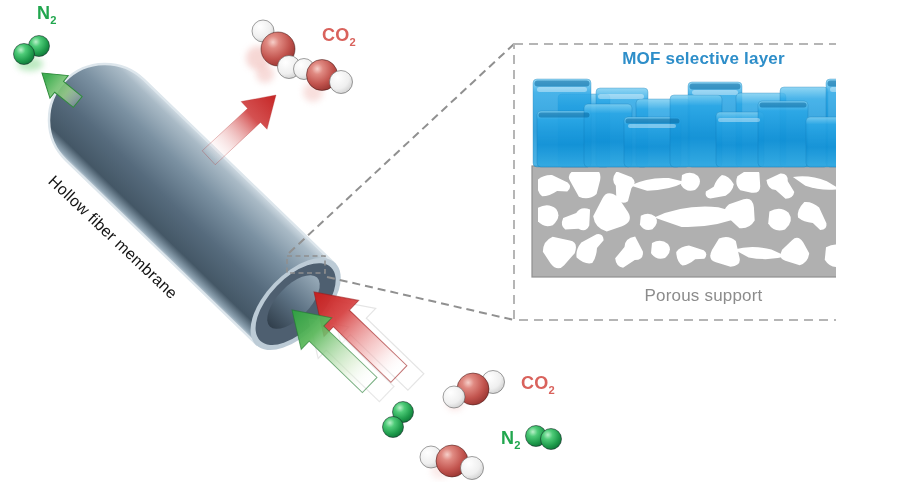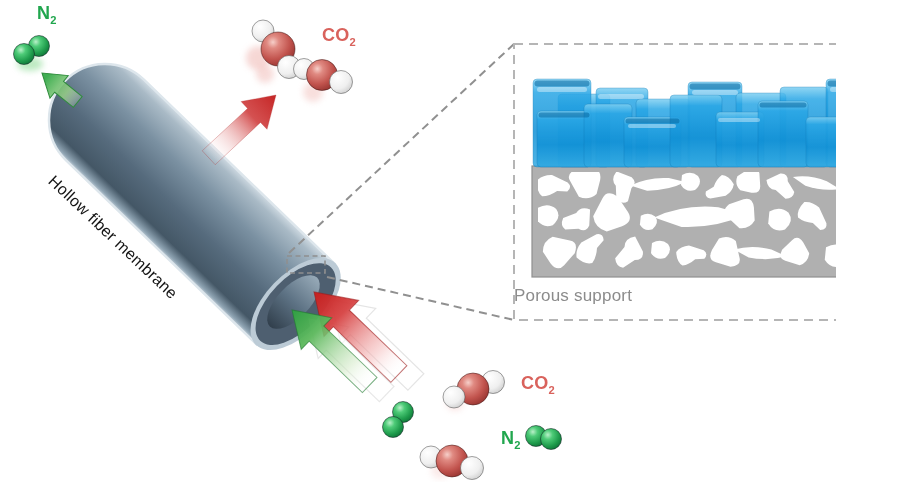--- a/index.html
+++ b/index.html
@@ -12,21 +12,21 @@
   .lbl sub{font-size:.62em;font-weight:600;}
   .lbl-n2-top{left:37px;top:3px;color:#21a64e;}
   .lbl-co2-top{left:322px;top:25px;color:#d9625c;}
   .lbl-membrane{
     left:57px;top:172px;color:#141414;font-size:16px;font-weight:400;letter-spacing:.3px;
     transform:rotate(43.5deg);transform-origin:0 0;
   }
   .lbl-co2-bottom{left:521px;top:373px;color:#d9625c;}
   .lbl-n2-bottom{left:501px;top:428px;color:#21a64e;}
   .lbl-mof{left:514px;top:49px;width:379px;text-align:center;color:#2e8ec9;font-size:17px;font-weight:600;}
-  .lbl-support{left:514px;top:286px;width:379px;text-align:left;color:#8c8c8c;font-size:17px;font-weight:400;}
+  .lbl-support{left:514px;top:286px;width:379px;text-align:center;color:#8c8c8c;font-size:17px;font-weight:400;}
   .pore{fill:#ffffff;}
   .crystal{fill:url(#gCrystal);stroke:#0b72ad;stroke-opacity:.45;stroke-width:.8;opacity:.85;}
   .crystal-top{fill:#0868a0;opacity:.55;}
   .crystal-gloss{fill:#ffffff;opacity:.38;}
 </style>
 </head>
 <body>
 
 <div class="stage">
 
@@ -263,16 +263,17 @@
 <div class="lbl lbl-n2-top"><span>N</span><sub>2</sub></div>
 
 <div class="lbl lbl-co2-top"><span>CO</span><sub>2</sub></div>
 
 <div class="lbl lbl-membrane">Hollow fiber membrane</div>
 
 <div class="lbl lbl-co2-bottom"><span>CO</span><sub>2</sub></div>
 
 <div class="lbl lbl-n2-bottom"><span>N</span><sub>2</sub></div>
 
+<div class="lbl lbl-mof">MOF selective layer</div>
 
 <div class="lbl lbl-support">Porous support</div>
 
 </div>
 
 </body></html>

